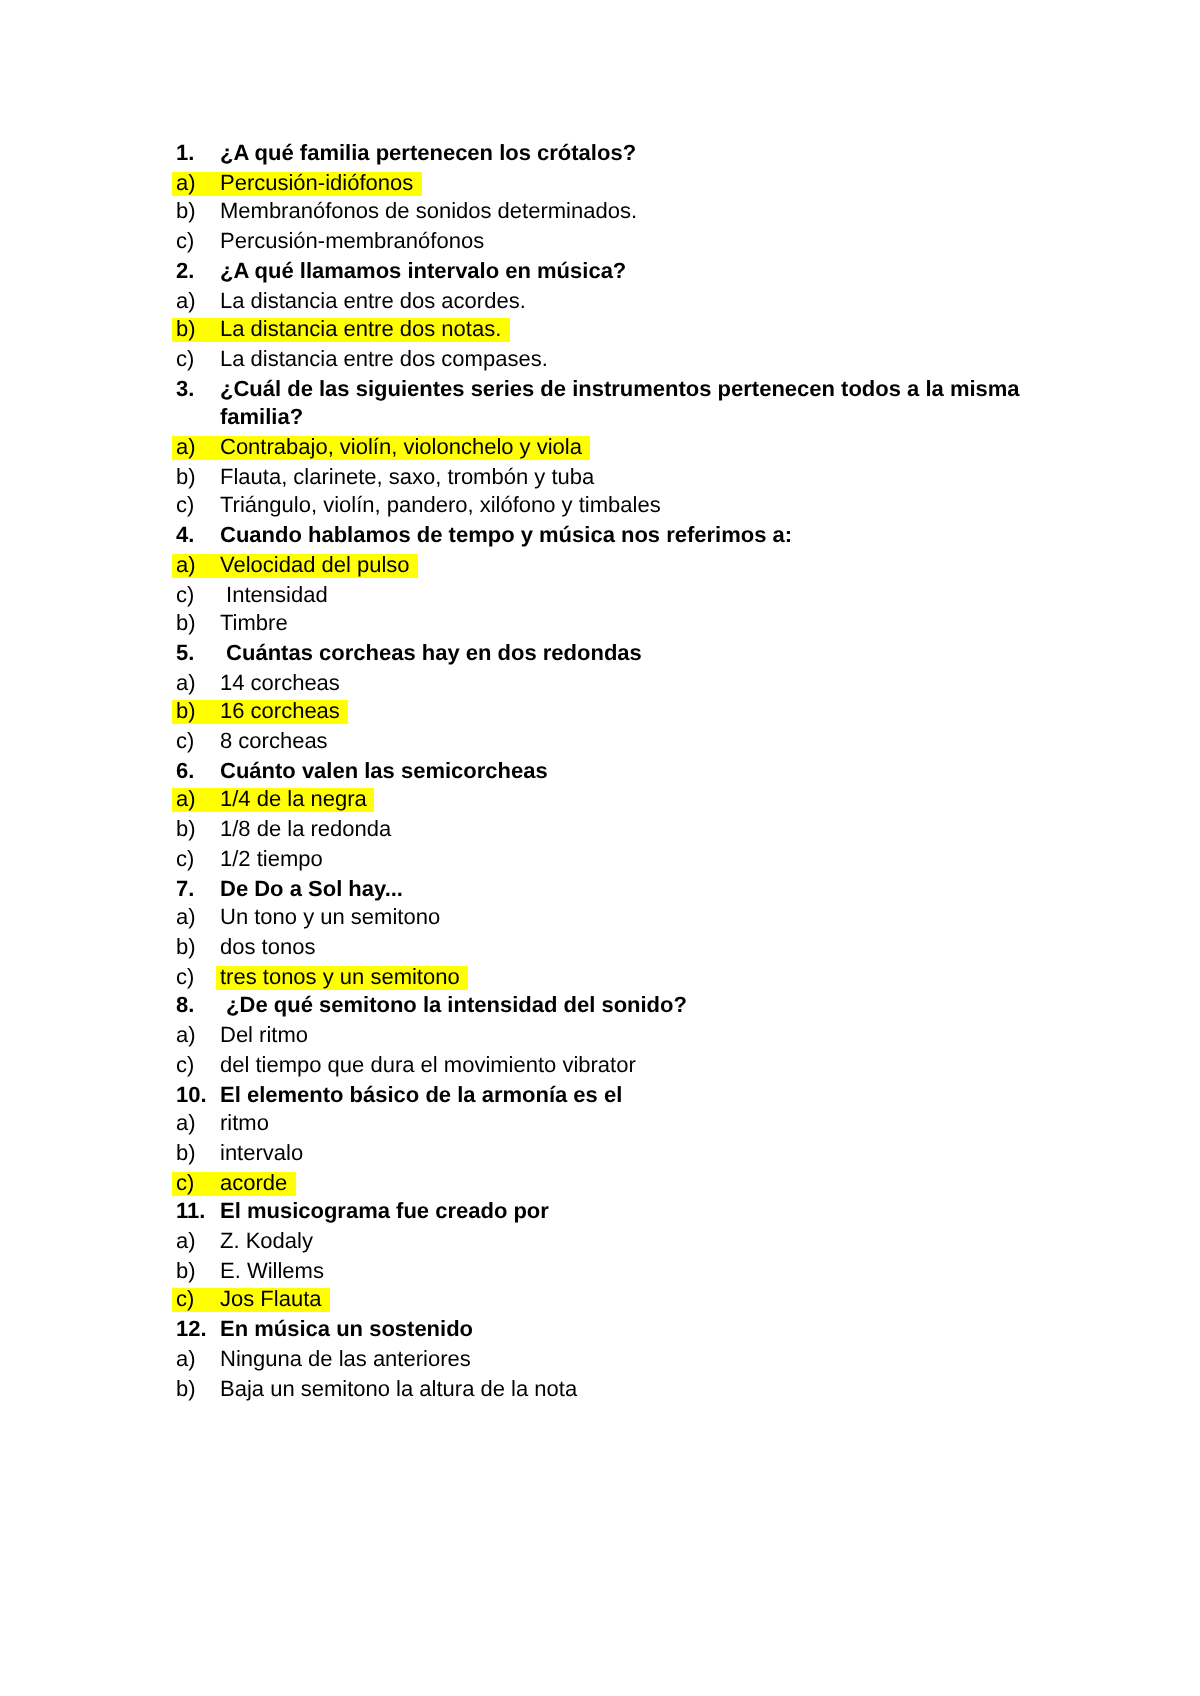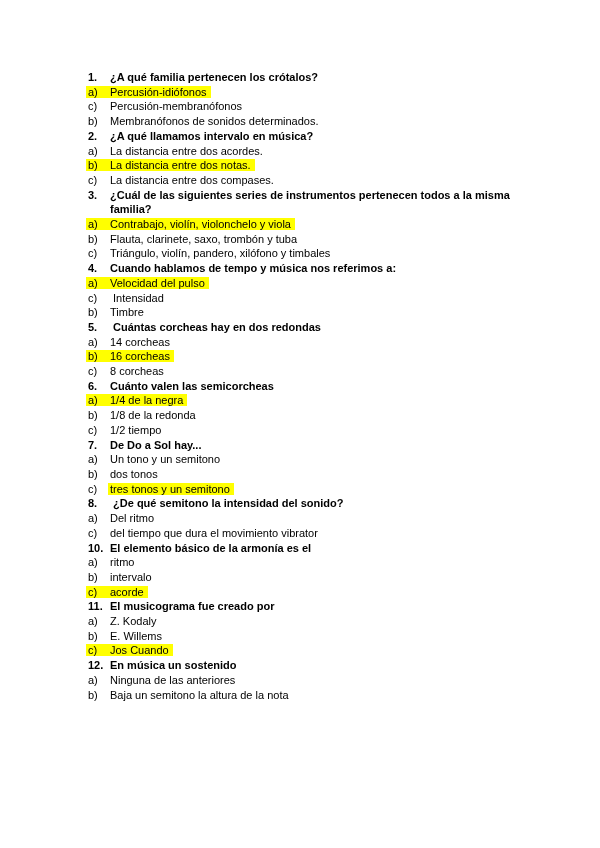--- a/index.html
+++ b/index.html
@@ -40,22 +40,22 @@
     margin-left: -2px;
   }
 </style>
 </head>
 <body style="background: rgb(255, 255, 255); color: rgb(0, 0, 0); --hl: #ffff00;">
 
 <div class="quiz" id="quiz">
   <div class="q-block">
     <div class="line q-title"><span class="num">1.</span><span class="txt">¿A qué familia pertenecen los crótalos?</span></div>
   <div class="line option"><span class="hl"><span class="num">a)</span><span class="txt">Percusión-idiófonos</span></span></div>
+      <div class="line option"><span class="num">b)</span><span class="txt">Membranófonos de sonidos determinados.</span></div>
       <div class="line option"><span class="num">c)</span><span class="txt">Percusión-membranófonos</span></div>
-      <div class="line option"><span class="num">b)</span><span class="txt">Membranófonos de sonidos determinados.</span></div>
     </div>
 
   <div class="q-block">
     <div class="line q-title"><span class="num">2.</span><span class="txt">¿A qué llamamos intervalo en música?</span></div>
   <div class="line option"><span class="num">a)</span><span class="txt">La distancia entre dos acordes.</span></div>
       <div class="line option"><span class="hl"><span class="num">b)</span><span class="txt">La distancia entre dos notas.</span></span></div>
       <div class="line option"><span class="num">c)</span><span class="txt">La distancia entre dos compases.</span></div>
     </div>
 
   <div class="q-block">
@@ -104,21 +104,21 @@
     <div class="line q-title"><span class="num">10.</span><span class="txt">El elemento básico de la armonía es el</span></div>
   <div class="line option"><span class="num">a)</span><span class="txt">ritmo</span></div>
       <div class="line option"><span class="num">b)</span><span class="txt">intervalo</span></div>
       <div class="line option"><span class="hl"><span class="num">c)</span><span class="txt">acorde</span></span></div>
     </div>
 
   <div class="q-block">
     <div class="line q-title"><span class="num">11.</span><span class="txt">El musicograma fue creado por</span></div>
   <div class="line option"><span class="num">a)</span><span class="txt">Z. Kodaly</span></div>
       <div class="line option"><span class="num">b)</span><span class="txt">E. Willems</span></div>
-      <div class="line option"><span class="hl"><span class="num">c)</span><span class="txt">Jos Cuando</span></span></div>
+      <div class="line option"><span class="hl"><span class="num">c)</span><span class="txt">Jos Flauta</span></span></div>
     </div>
 
   <div class="q-block">
     <div class="line q-title"><span class="num">12.</span><span class="txt">En música un sostenido</span></div>
   <div class="line option"><span class="num">a)</span><span class="txt">Ninguna de las anteriores</span></div>
       <div class="line option"><span class="num">b)</span><span class="txt">Baja un semitono la altura de la nota</span></div>
     </div>
 </div>
 
 </body></html>

